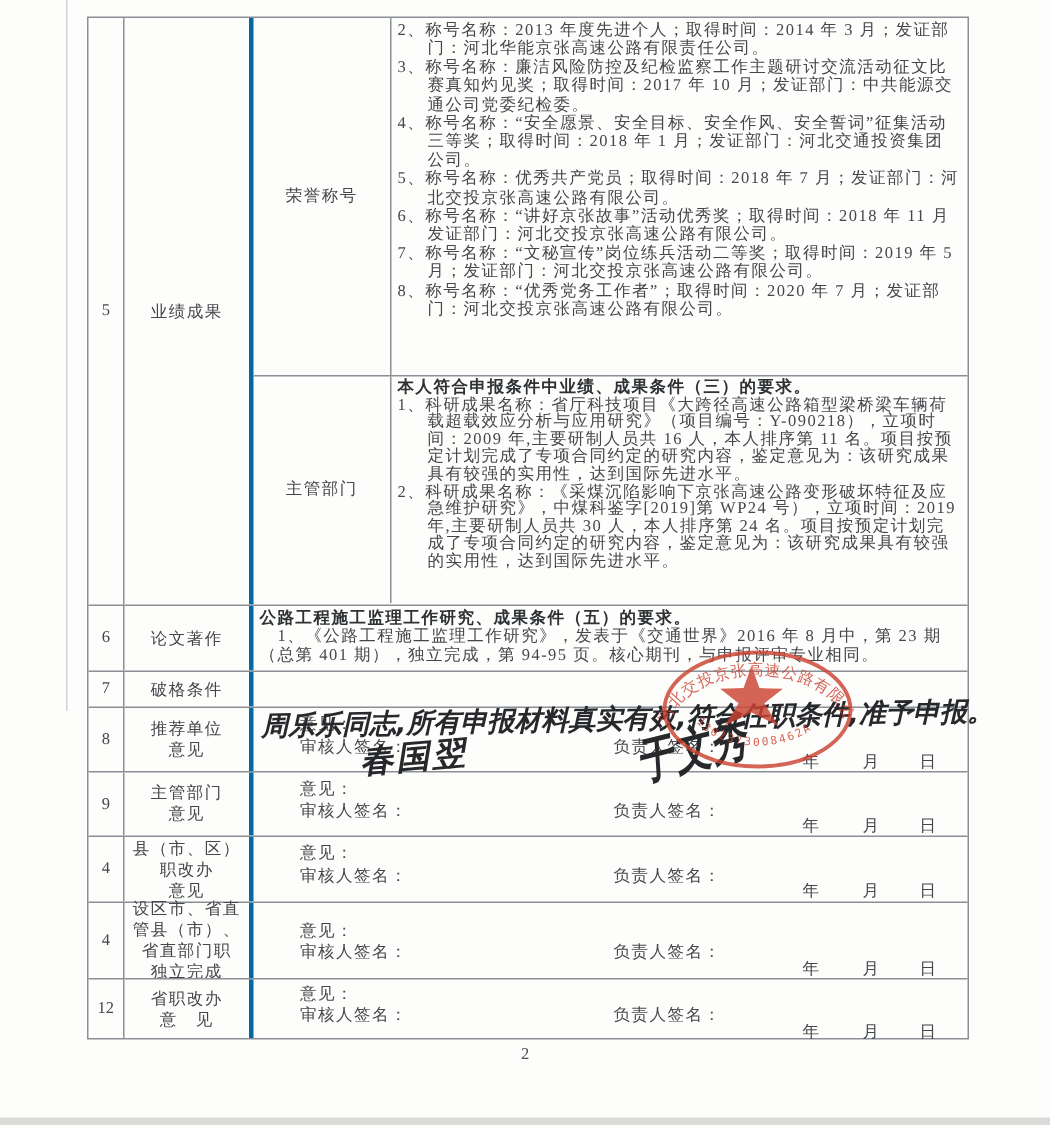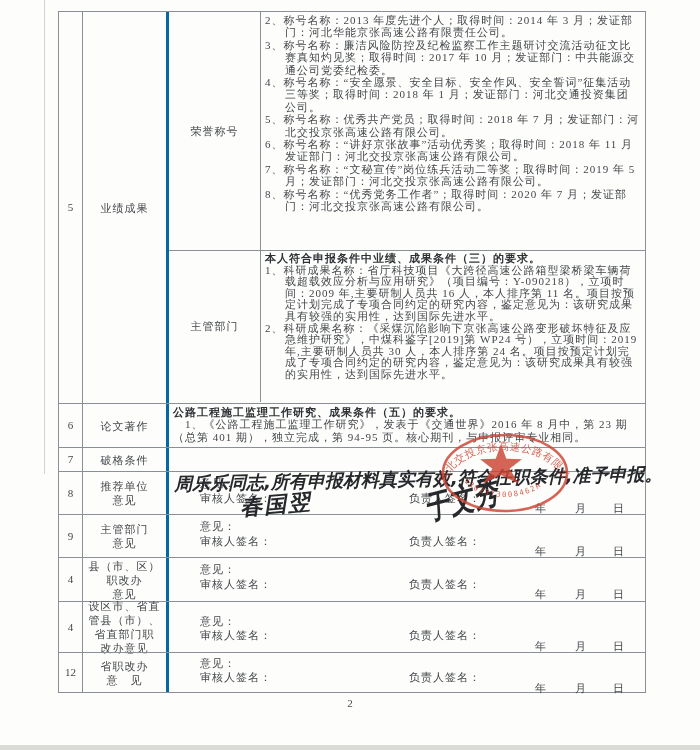--- a/index.html
+++ b/index.html
@@ -169,21 +169,21 @@
         <span class="op-d t31">日</span>
       </div>
     </div>
 
     <div class="trow h-r11">
       <div class="cell-no">4</div>
       <div class="cell-label">
         <span>设区市、省直</span>
         <span>管县（市）、</span>
         <span>省直部门职</span>
-        <span>改办意见</span>
+        <span>独立完成</span>
       </div>
       <div class="op-cell">
         <span class="op-opinion r11t1">意见：</span>
         <span class="op-reviewer r11t2">审核人签名：</span>
         <span class="op-resp r11t2">负责人签名：</span>
         <span class="op-y r11t3">年</span>
         <span class="op-m r11t3">月</span>
         <span class="op-d r11t3">日</span>
       </div>
     </div>

